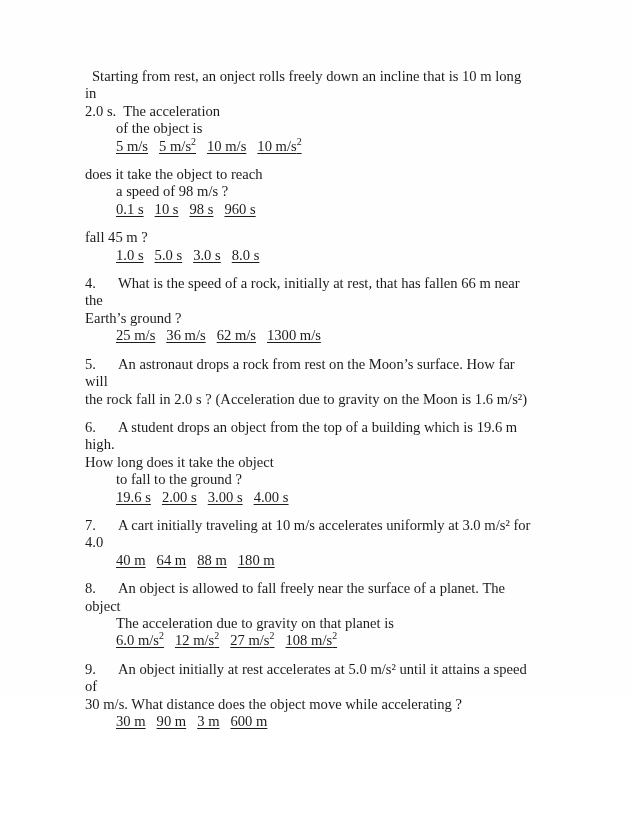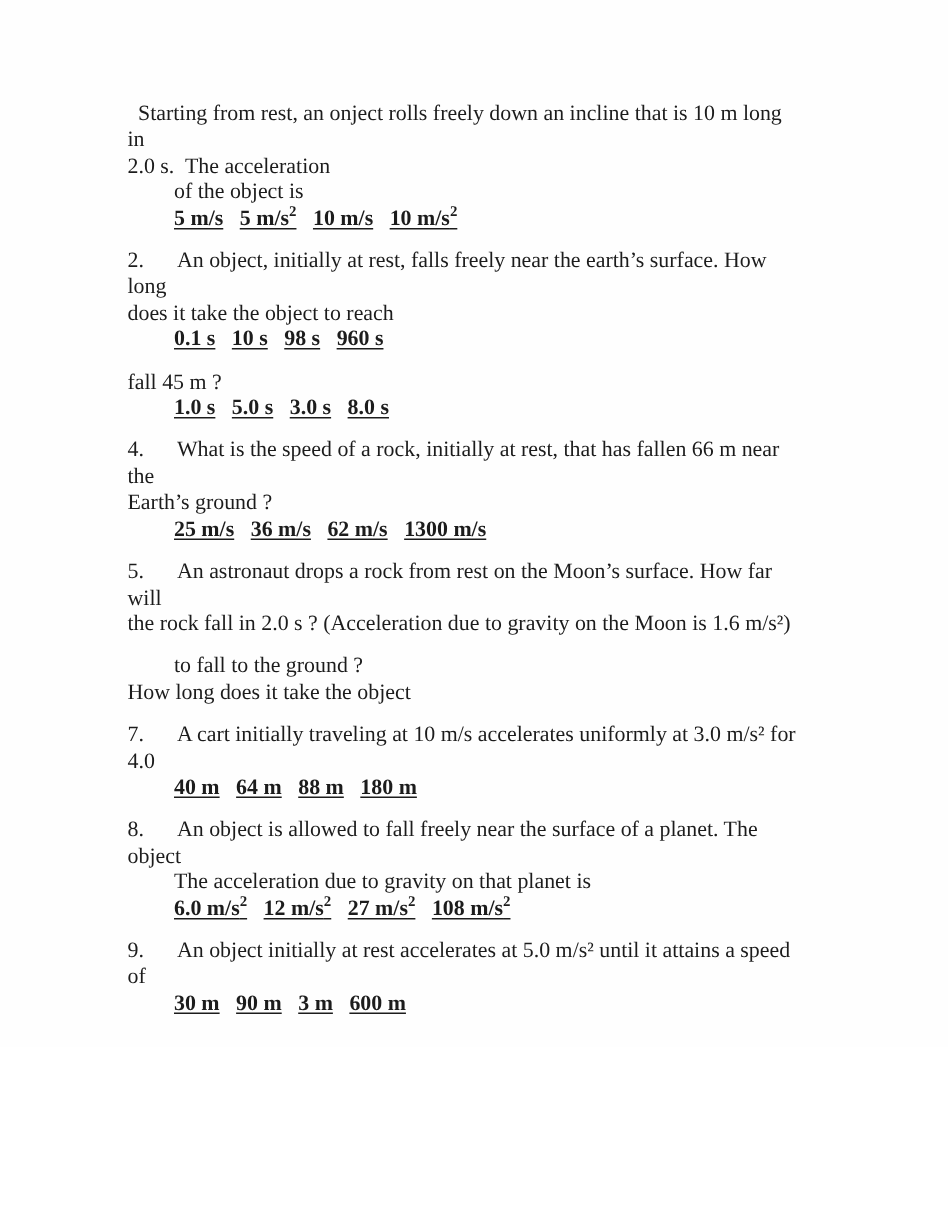--- a/index.html
+++ b/index.html
@@ -55,21 +55,20 @@
   .qline.indent {
     padding-left: 31px;
   }
   
   .choices {
     padding-left: 31px;
     font-size: 14.6px;
     line-height: 17.4px;
     margin-top: 0;
     white-space: nowrap;
-    font-weight: bold;
   }
   .choice {
     text-decoration: underline;
     text-underline-offset: 2px;
     margin-right: 11px;
     display: inline-block;
   }
   .choice:last-child {
     margin-right: 0;
   }
@@ -84,48 +83,51 @@
 
 <div id="page">
   <div id="sheet">
       <div class="qblock">
         <div class="qline"><span class="qnum"></span><span class="qgap-first"></span><span>Starting from rest, an onject rolls freely down an incline that is 10 m long in</span></div>
         <div class="qline"><span>2.0 s.  The acceleration</span></div>
         <div class="qline indent">of the object is</div>
         <div class="choices"><span class="choice"><span>5 m/s</span></span><span class="choice"><span>5 m/s</span><sup>2</sup></span><span class="choice"><span>10 m/s</span></span><span class="choice"><span>10 m/s</span><sup>2</sup></span></div>
       </div>
       <div class="qblock">
-        <div class="qline"><span class="qnum">2.</span><span class="qgap"></span><span>An object, initially at rest, falls freely near the earth’s surface. How long</span></div>
         <div class="qline"><span>does it take the object to reach</span></div>
+        <div class="qline indent">a speed of 98 m/s ?</div>
         <div class="choices"><span class="choice"><span>0.1 s</span></span><span class="choice"><span>10 s</span></span><span class="choice"><span>98 s</span></span><span class="choice"><span>960 s</span></span></div>
       </div>
       <div class="qblock">
         <div class="qline"><span>fall 45 m ?</span></div>
         <div class="choices"><span class="choice"><span>1.0 s</span></span><span class="choice"><span>5.0 s</span></span><span class="choice"><span>3.0 s</span></span><span class="choice"><span>8.0 s</span></span></div>
       </div>
       <div class="qblock">
         <div class="qline"><span class="qnum">4.</span><span class="qgap"></span><span>What is the speed of a rock, initially at rest, that has fallen 66 m near the</span></div>
         <div class="qline"><span>Earth’s ground ?</span></div>
         <div class="choices"><span class="choice"><span>25 m/s</span></span><span class="choice"><span>36 m/s</span></span><span class="choice"><span>62 m/s</span></span><span class="choice"><span>1300 m/s</span></span></div>
       </div>
       <div class="qblock">
         <div class="qline"><span class="qnum">5.</span><span class="qgap"></span><span>An astronaut drops a rock from rest on the Moon’s surface. How far will</span></div>
         <div class="qline"><span>the rock fall in 2.0 s ? (Acceleration due to gravity on the Moon is 1.6 m/s²)</span></div>
       </div>
       <div class="qblock">
+        <div class="qline"><span class="qnum">6.</span><span class="qgap"></span><span>A student drops an object from the top of a building which is 19.6 m high.</span></div>
+        <div class="qline"><span>How long does it take the object</span></div>
         <div class="qline indent">to fall to the ground ?</div>
-        <div class="qline"><span>How long does it take the object</span></div>
+        <div class="choices"><span class="choice"><span>19.6 s</span></span><span class="choice"><span>2.00 s</span></span><span class="choice"><span>3.00 s</span></span><span class="choice"><span>4.00 s</span></span></div>
       </div>
       <div class="qblock">
         <div class="qline"><span class="qnum">7.</span><span class="qgap"></span><span>A cart initially traveling at 10 m/s accelerates uniformly at 3.0 m/s² for 4.0</span></div>
         <div class="choices"><span class="choice"><span>40 m</span></span><span class="choice"><span>64 m</span></span><span class="choice"><span>88 m</span></span><span class="choice"><span>180 m</span></span></div>
       </div>
       <div class="qblock">
         <div class="qline"><span class="qnum">8.</span><span class="qgap"></span><span>An object is allowed to fall freely near the surface of a planet. The object</span></div>
         <div class="qline indent">The acceleration due to gravity on that planet is</div>
         <div class="choices"><span class="choice"><span>6.0 m/s</span><sup>2</sup></span><span class="choice"><span>12 m/s</span><sup>2</sup></span><span class="choice"><span>27 m/s</span><sup>2</sup></span><span class="choice"><span>108 m/s</span><sup>2</sup></span></div>
       </div>
       <div class="qblock">
         <div class="qline"><span class="qnum">9.</span><span class="qgap"></span><span>An object initially at rest accelerates at 5.0 m/s² until it attains a speed of</span></div>
+        <div class="qline"><span>30 m/s. What distance does the object move while accelerating ?</span></div>
         <div class="choices"><span class="choice"><span>30 m</span></span><span class="choice"><span>90 m</span></span><span class="choice"><span>3 m</span></span><span class="choice"><span>600 m</span></span></div>
       </div>
     </div>
 </div>
 
 </body></html>

